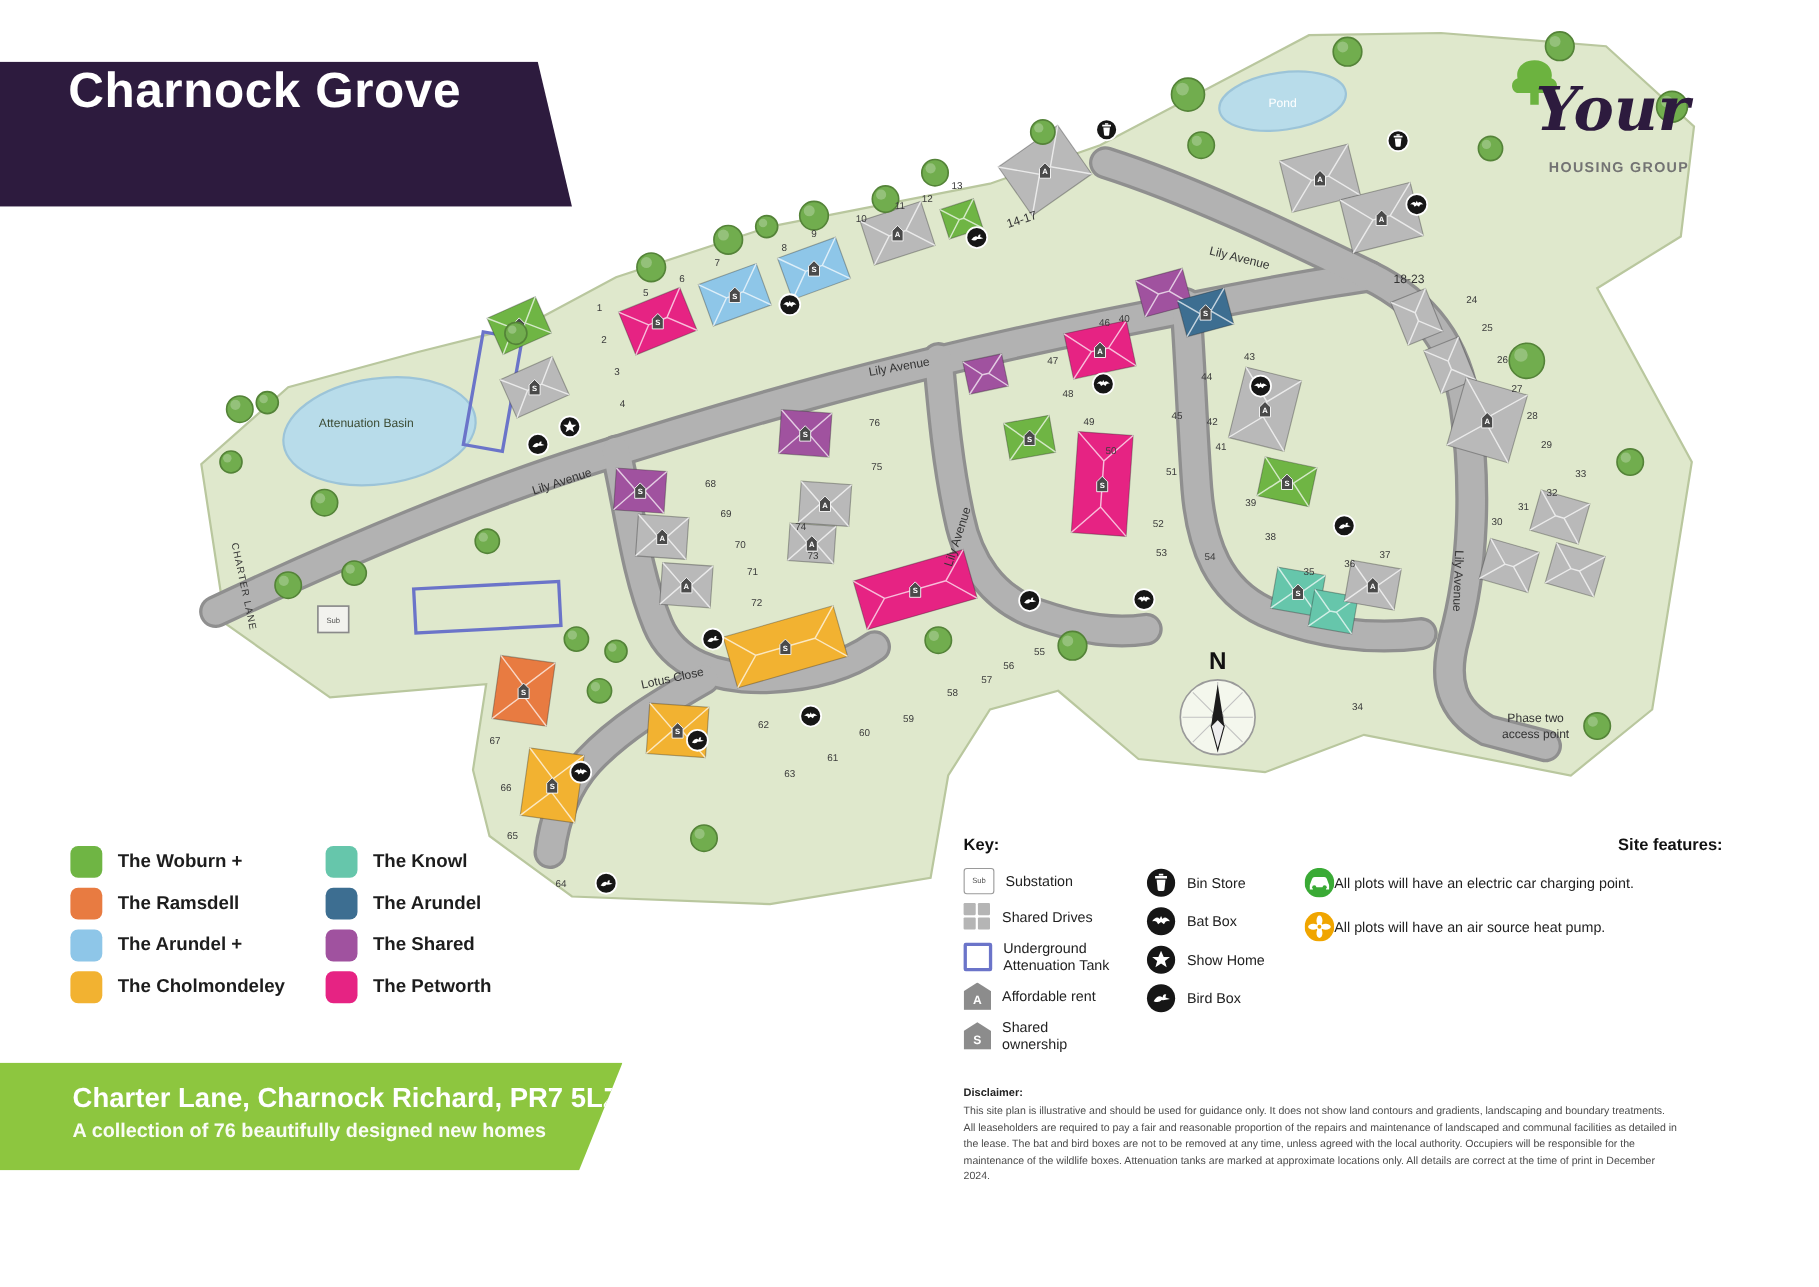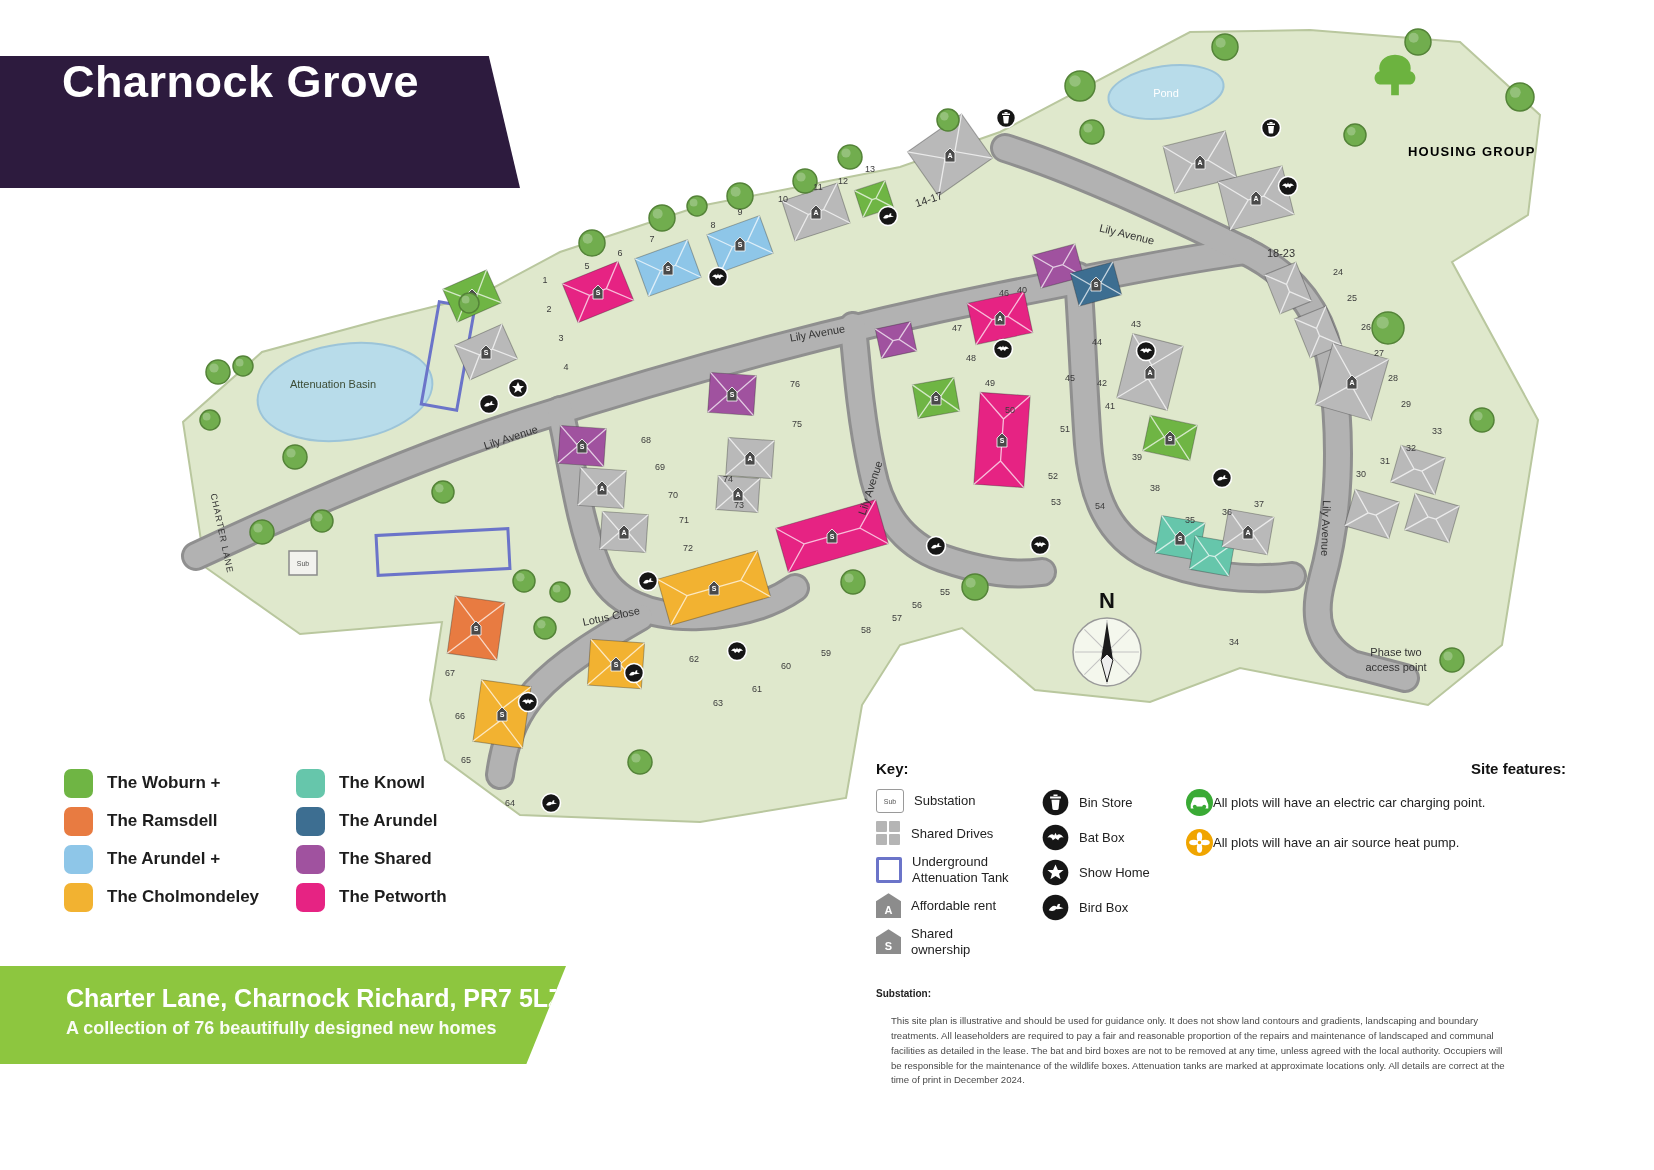--- a/index.html
+++ b/index.html
@@ -14,21 +14,21 @@
       clip-path:polygon(0 0,94% 0,100% 100%,0 100%);
       display:flex;padding-left:62px;box-sizing:border-box;z-index:5;}
   .title-banner h1{color:#fff;font-size:45px;margin:0;font-weight:bold;letter-spacing:.5px;}
 
   
   .logo{position:absolute;left:1366px;top:50px;width:190px;height:115px;z-index:5;}
   .logo-tree{position:absolute;left:4px;top:0;}
   .logo-word{position:absolute;left:30px;top:16px;font-family:"DejaVu Serif",serif;
       font-style:italic;font-weight:bold;font-size:55px;color:#2d1b3e;}
   .logo-sub{position:absolute;left:42px;top:94px;font-size:13px;font-weight:bold;
-      color:#000000;letter-spacing:1.2px;}
+      color:#737373;letter-spacing:1.2px;}
 
   
   .legend{position:absolute;left:64px;top:764px;display:grid;grid-auto-flow:column;
       grid-template-rows:repeat(4,38px);grid-template-columns:232px 215px;align-items:center;z-index:5;}
   .lg-item{display:flex;align-items:center;gap:14px;}
   .lg-item .name{font-size:17px;font-weight:bold;color:#1d1d1d;}
   .sw{width:29px;height:29px;border-radius:7px;flex:0 0 auto;}
   .sw-woburn{background:var(--c-woburn);}
   .sw-ramsdell{background:var(--c-ramsdell);}
   .sw-arundelplus{background:var(--c-arundelplus);}
@@ -59,21 +59,21 @@
   .poi-ic{width:27px;height:27px;display:inline-block;flex:0 0 auto;}
 
   
   .features{position:absolute;left:1186px;top:760px;width:380px;z-index:5;text-align:right;}
   .ft{display:flex;align-items:center;font-size:13px;color:#222;margin-bottom:13px;}
   .feat-ic{width:27px;height:27px;flex:0 0 auto;}
 
   
   .disclaimer{position:absolute;left:876px;top:988px;width:650px;z-index:5;}
   .disclaimer h4{margin:0 0 5px;font-size:10px;color:#222;}
-  .disclaimer p{margin:15px;font-size:9.6px;line-height:1.55;color:#4a4a4a;}
+  .disclaimer p{margin:0;font-size:9.6px;line-height:1.55;color:#4a4a4a;}
 
   
   .footer-banner{position:absolute;left:0;top:966px;width:566px;height:98px;
       background:var(--c-green,#8dc63f);clip-path:polygon(0 0,100% 0,93% 100%,0 100%);
       box-sizing:border-box;padding:18px 0 0 66px;color:#fff;z-index:5;}
   .footer-banner .l1{font-size:25px;font-weight:bold;margin:0;}
   .footer-banner .l2{font-size:18px;margin:5px 0 0;font-weight:bold;opacity:.95;}
 </style>
 </head>
 <body>
@@ -651,20 +651,21 @@
   <div class="title-banner">
     <h1>Charnock Grove</h1>
   </div>
 
   <div class="logo">
     <span class="logo-tree">
       <svg width="50" height="50" viewBox="0 0 52 52">
           <path d="M26 5 C14 5 8 14 10 22 C3 24 3 34 10 36 L22 36 L22 47 L30 47 L30 36 L42 36 C49 34 49 24 42 22 C44 14 38 5 26 5 Z" fill="#6cb33f"></path>
         </svg>
     </span>
+    <span class="logo-word">Your</span>
     <span class="logo-sub">HOUSING GROUP</span>
   </div>
 
   <div class="legend">
     <div class="lg-item">
         <span class="sw sw-woburn"></span>
         <span class="name">The Woburn +</span>
       </div>
     <div class="lg-item">
         <span class="sw sw-ramsdell"></span>
@@ -789,21 +790,21 @@
               <ellipse cx="4.2" cy="0" rx="3.4" ry="2"></ellipse>
               <circle r="1.8" fill="#f0a500" stroke="#fff" stroke-width="1"></circle>
             </g>
           </svg>
       </span>
       <span>All plots will have an air source heat pump.</span>
     </div>
   </div>
 
   <div class="disclaimer">
-    <h4>Substation:</h4>
+    <h4>Disclaimer:</h4>
     <p>This site plan is illustrative and should be used for guidance only. It does not show land contours and gradients, landscaping and boundary treatments. All leaseholders are required to pay a fair and reasonable proportion of the repairs and maintenance of landscaped and communal facilities as detailed in the lease. The bat and bird boxes are not to be removed at any time, unless agreed with the local authority. Occupiers will be responsible for the maintenance of the wildlife boxes. Attenuation tanks are marked at approximate locations only. All details are correct at the time of print in December 2024.</p>
   </div>
 
   <div class="footer-banner">
     <p class="l1">Charter Lane, Charnock Richard, PR7 5LZ</p>
     <p class="l2">A collection of 76 beautifully designed new homes</p>
   </div>
 
 </div>
 

